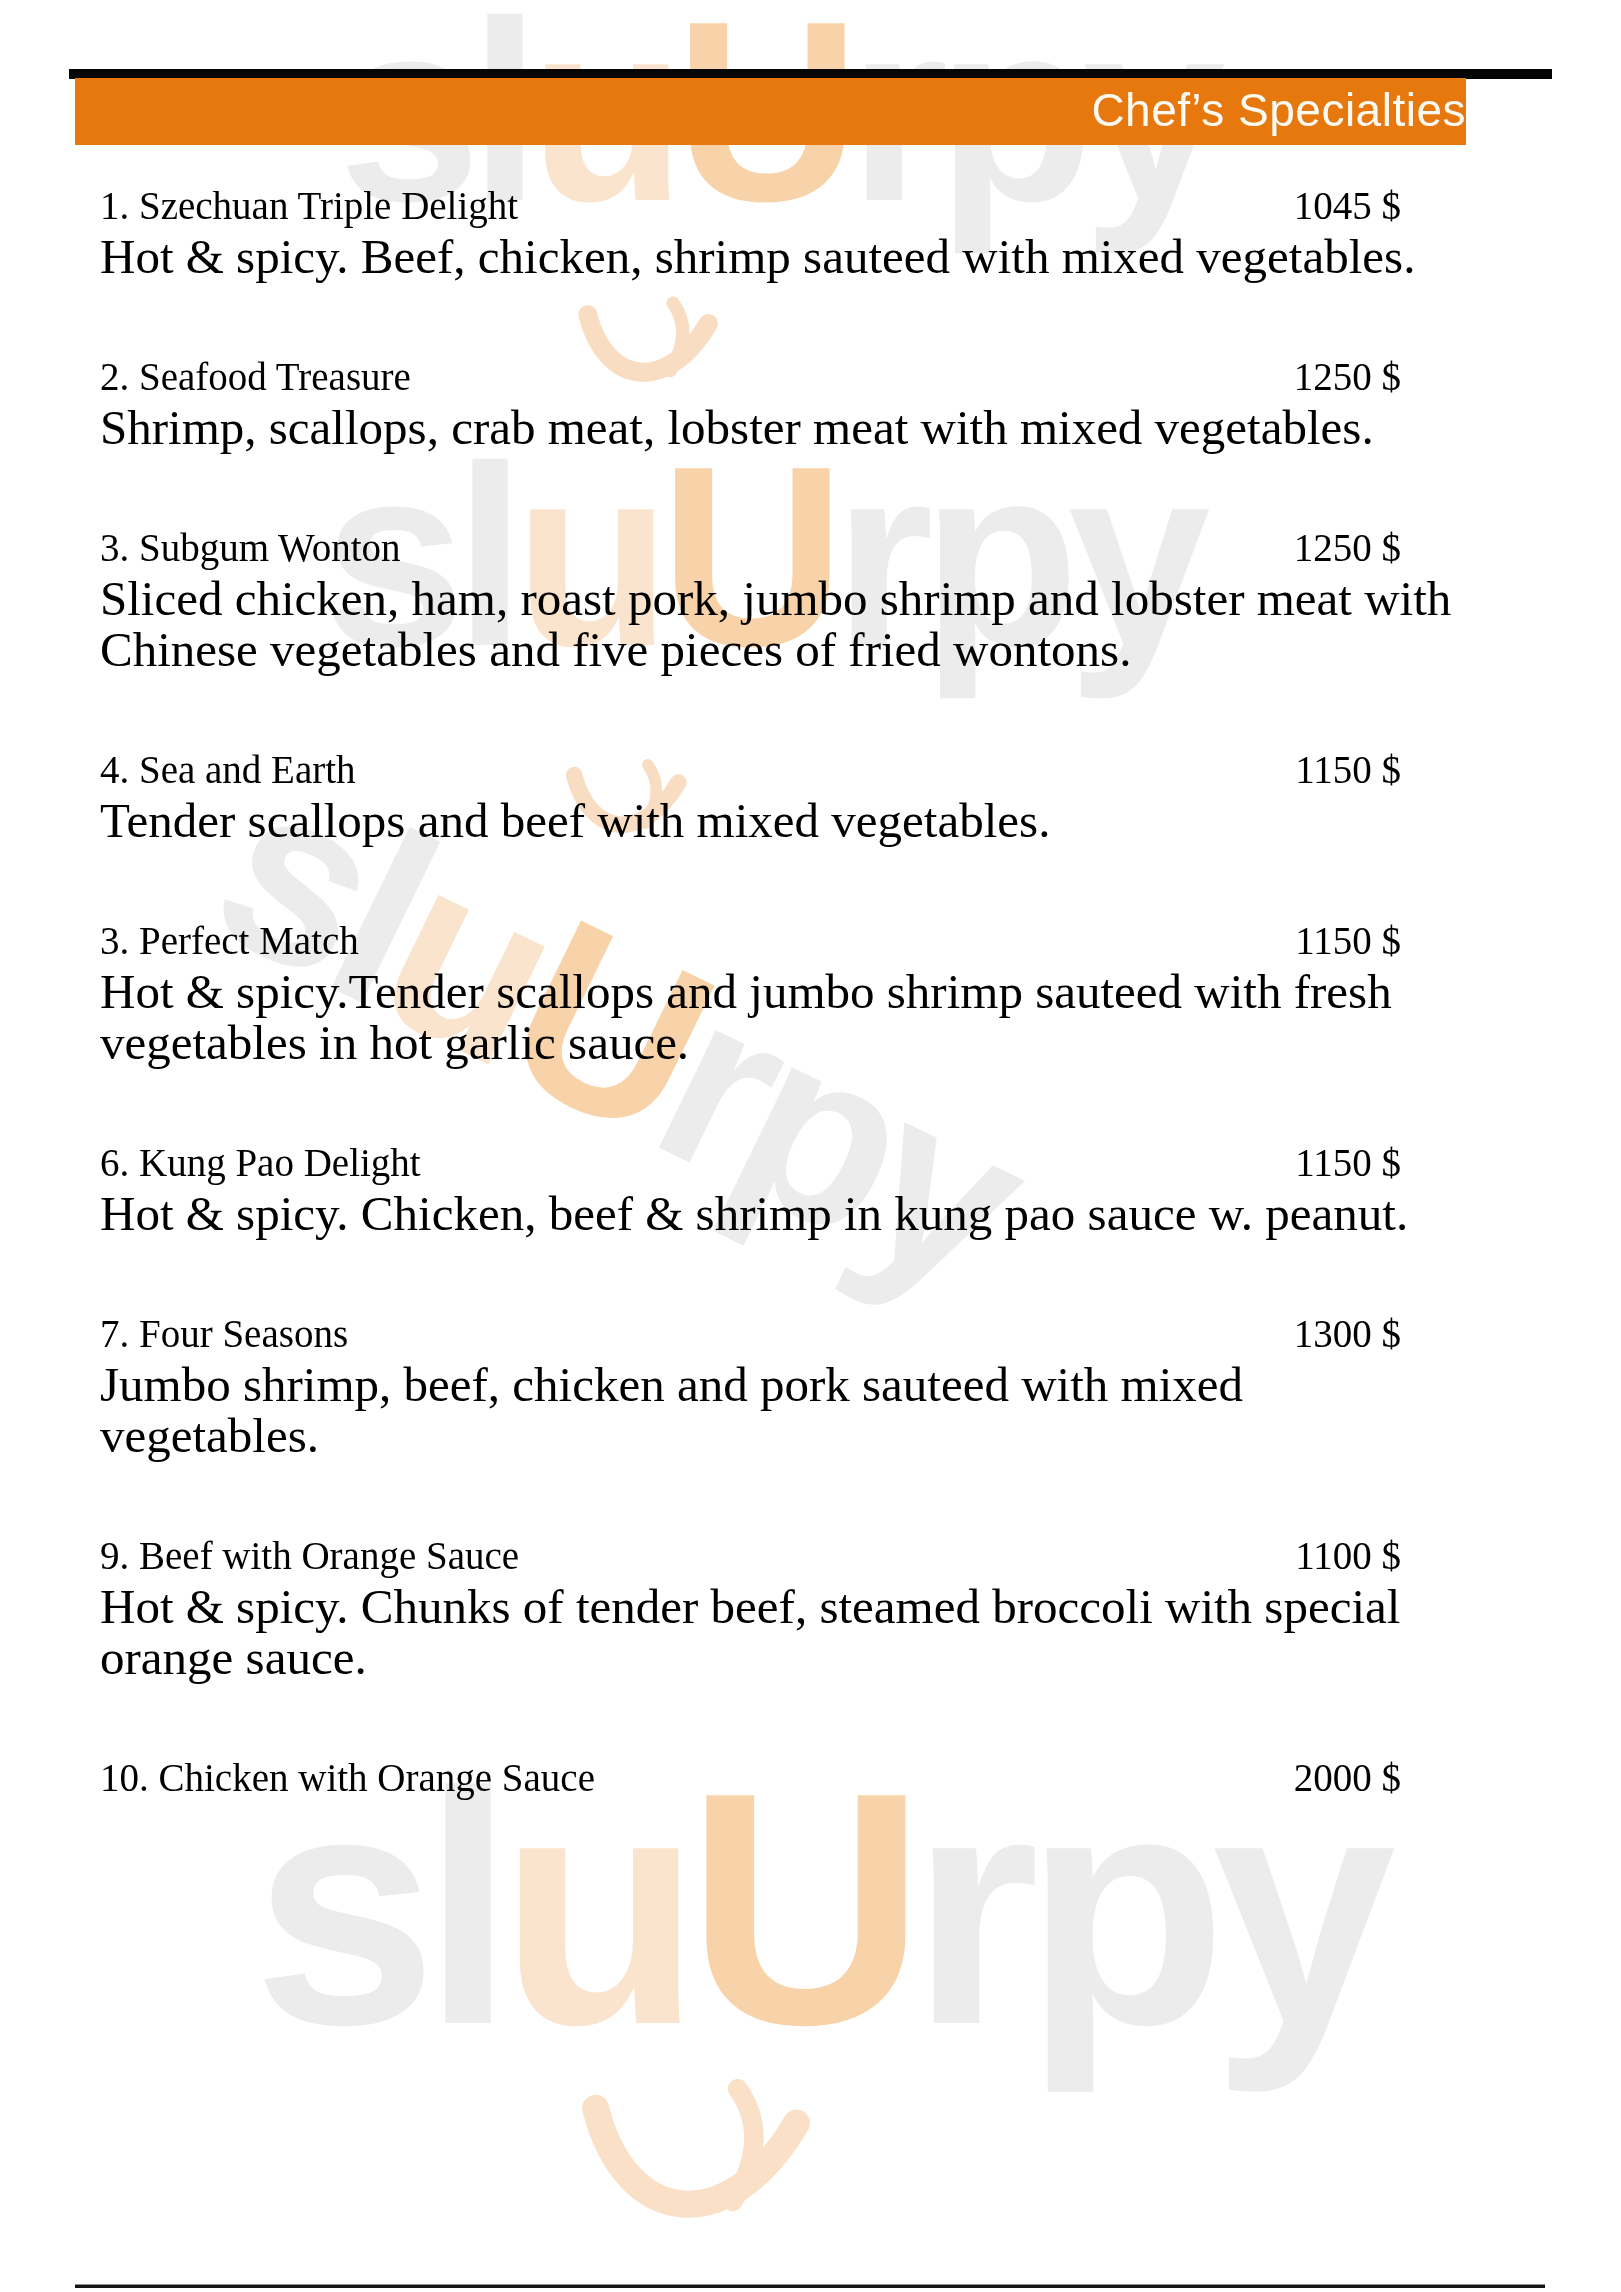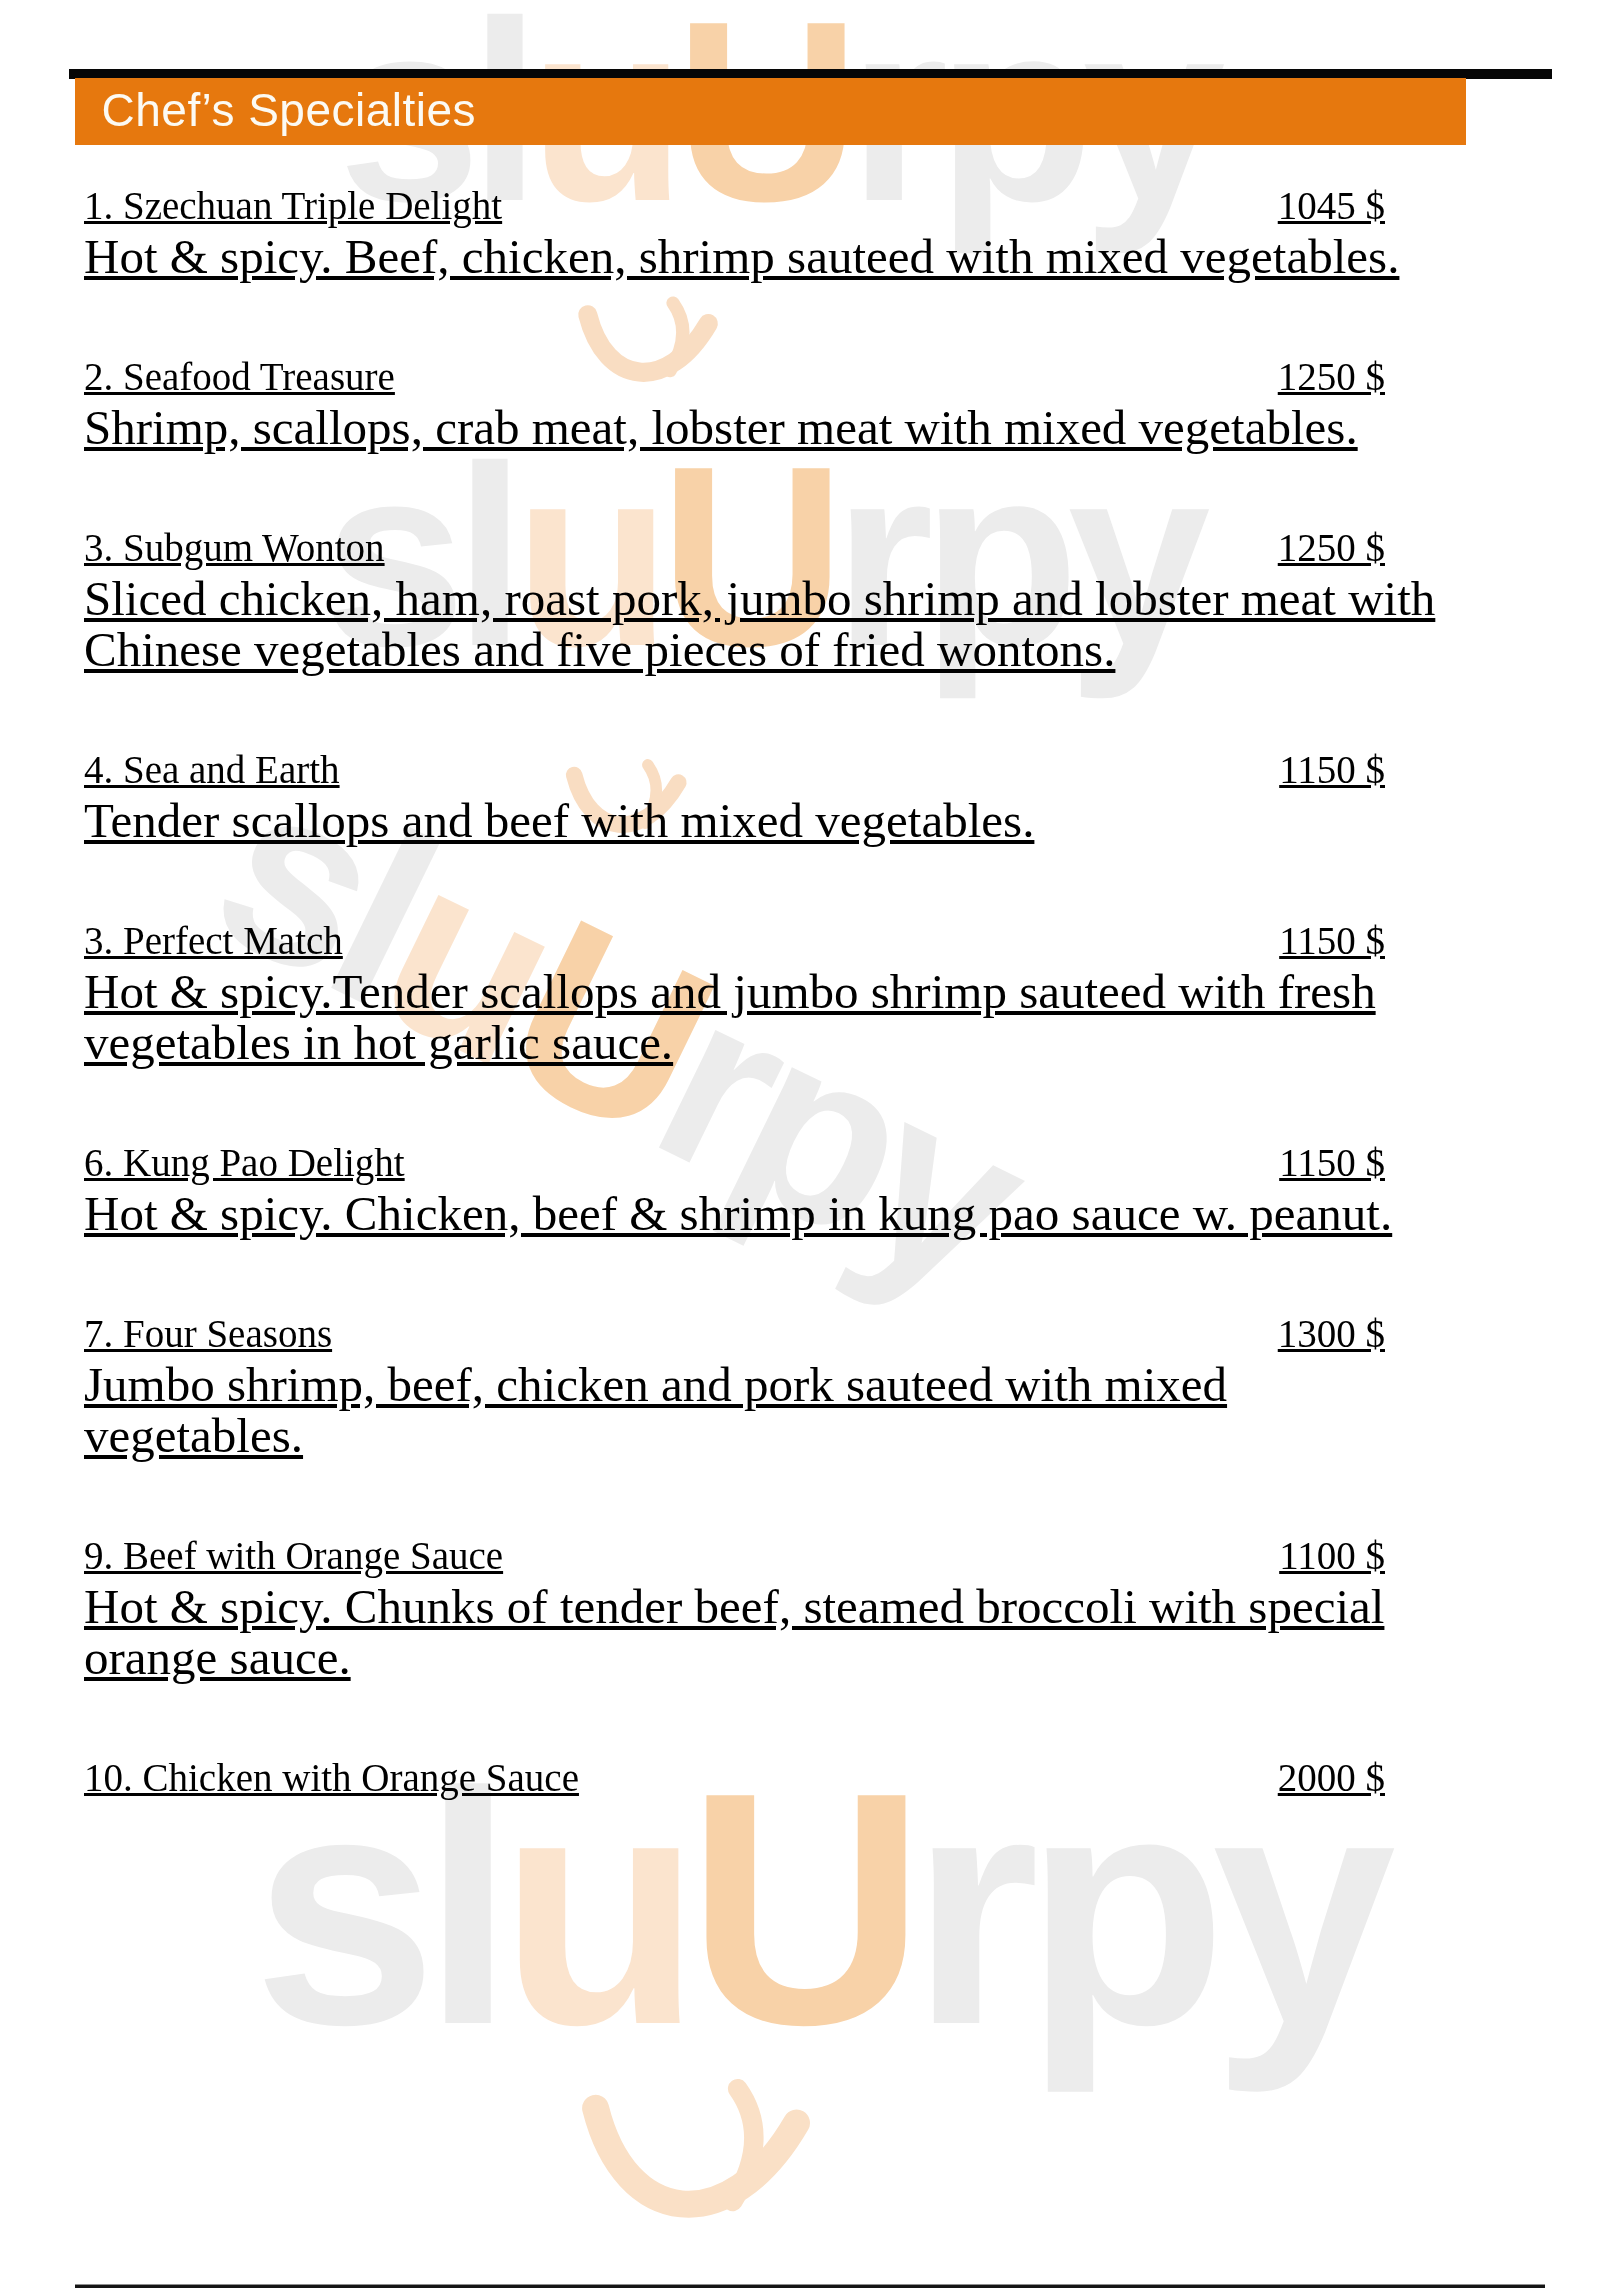--- a/index.html
+++ b/index.html
@@ -28,26 +28,26 @@
   .top-bar{
     position:absolute;left:69px;top:69px;width:1483px;height:9.8px;
     background:#060606;z-index:2;
   }
   .header-bar{
     position:absolute;left:75px;top:78px;width:1391px;height:67px;
     z-index:2;box-sizing:border-box;padding:6.9px 0 0 26.5px;
   }
   .header-title{
     font-family:"Liberation Sans", sans-serif;font-size:46px;line-height:51px;
-    color:#FCFAF3;letter-spacing:0.5px;
+    color:#FCFAF3;letter-spacing:0.5px;text-align:right;
   }
 
   
   .menu{
-    position:absolute;left:84px;top:180px;width:1301px;z-index:1;text-decoration:underline;
+    position:absolute;left:100px;top:180px;width:1301px;z-index:1;
   }
   .menu-item{margin-bottom:69px;}
   .item-row{
     display:flex;justify-content:space-between;align-items:baseline;
     font-size:39px;line-height:51px;
   }
   .item-name{white-space:nowrap;}
   .item-price{white-space:nowrap;text-align:right;}
   .item-desc-line{
     font-size:49px;line-height:51px;white-space:nowrap;

